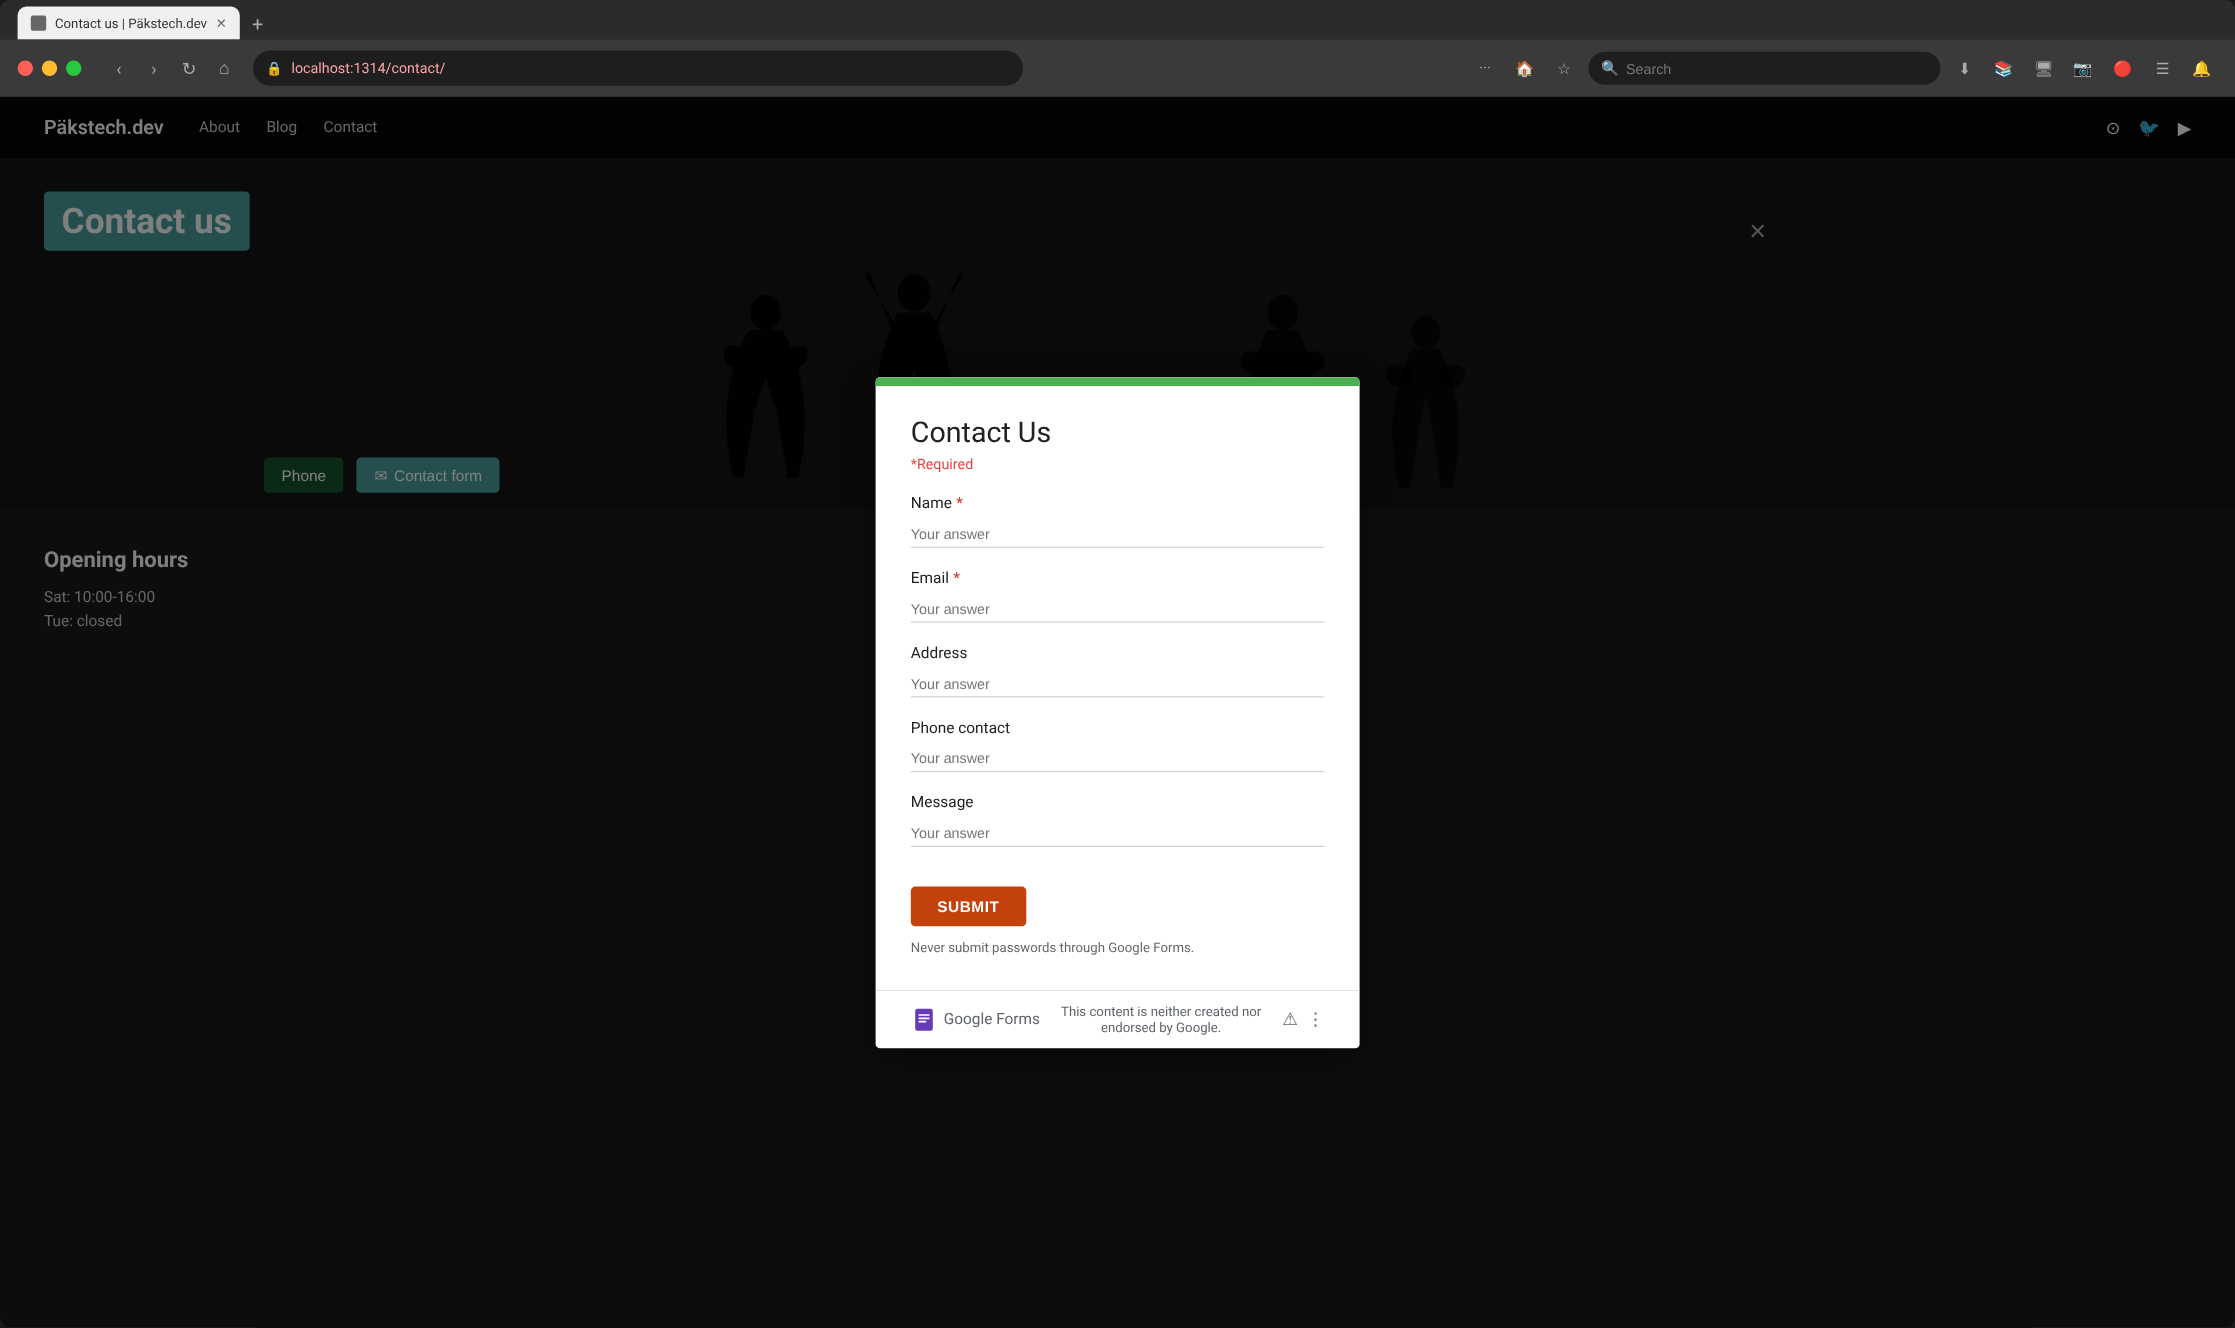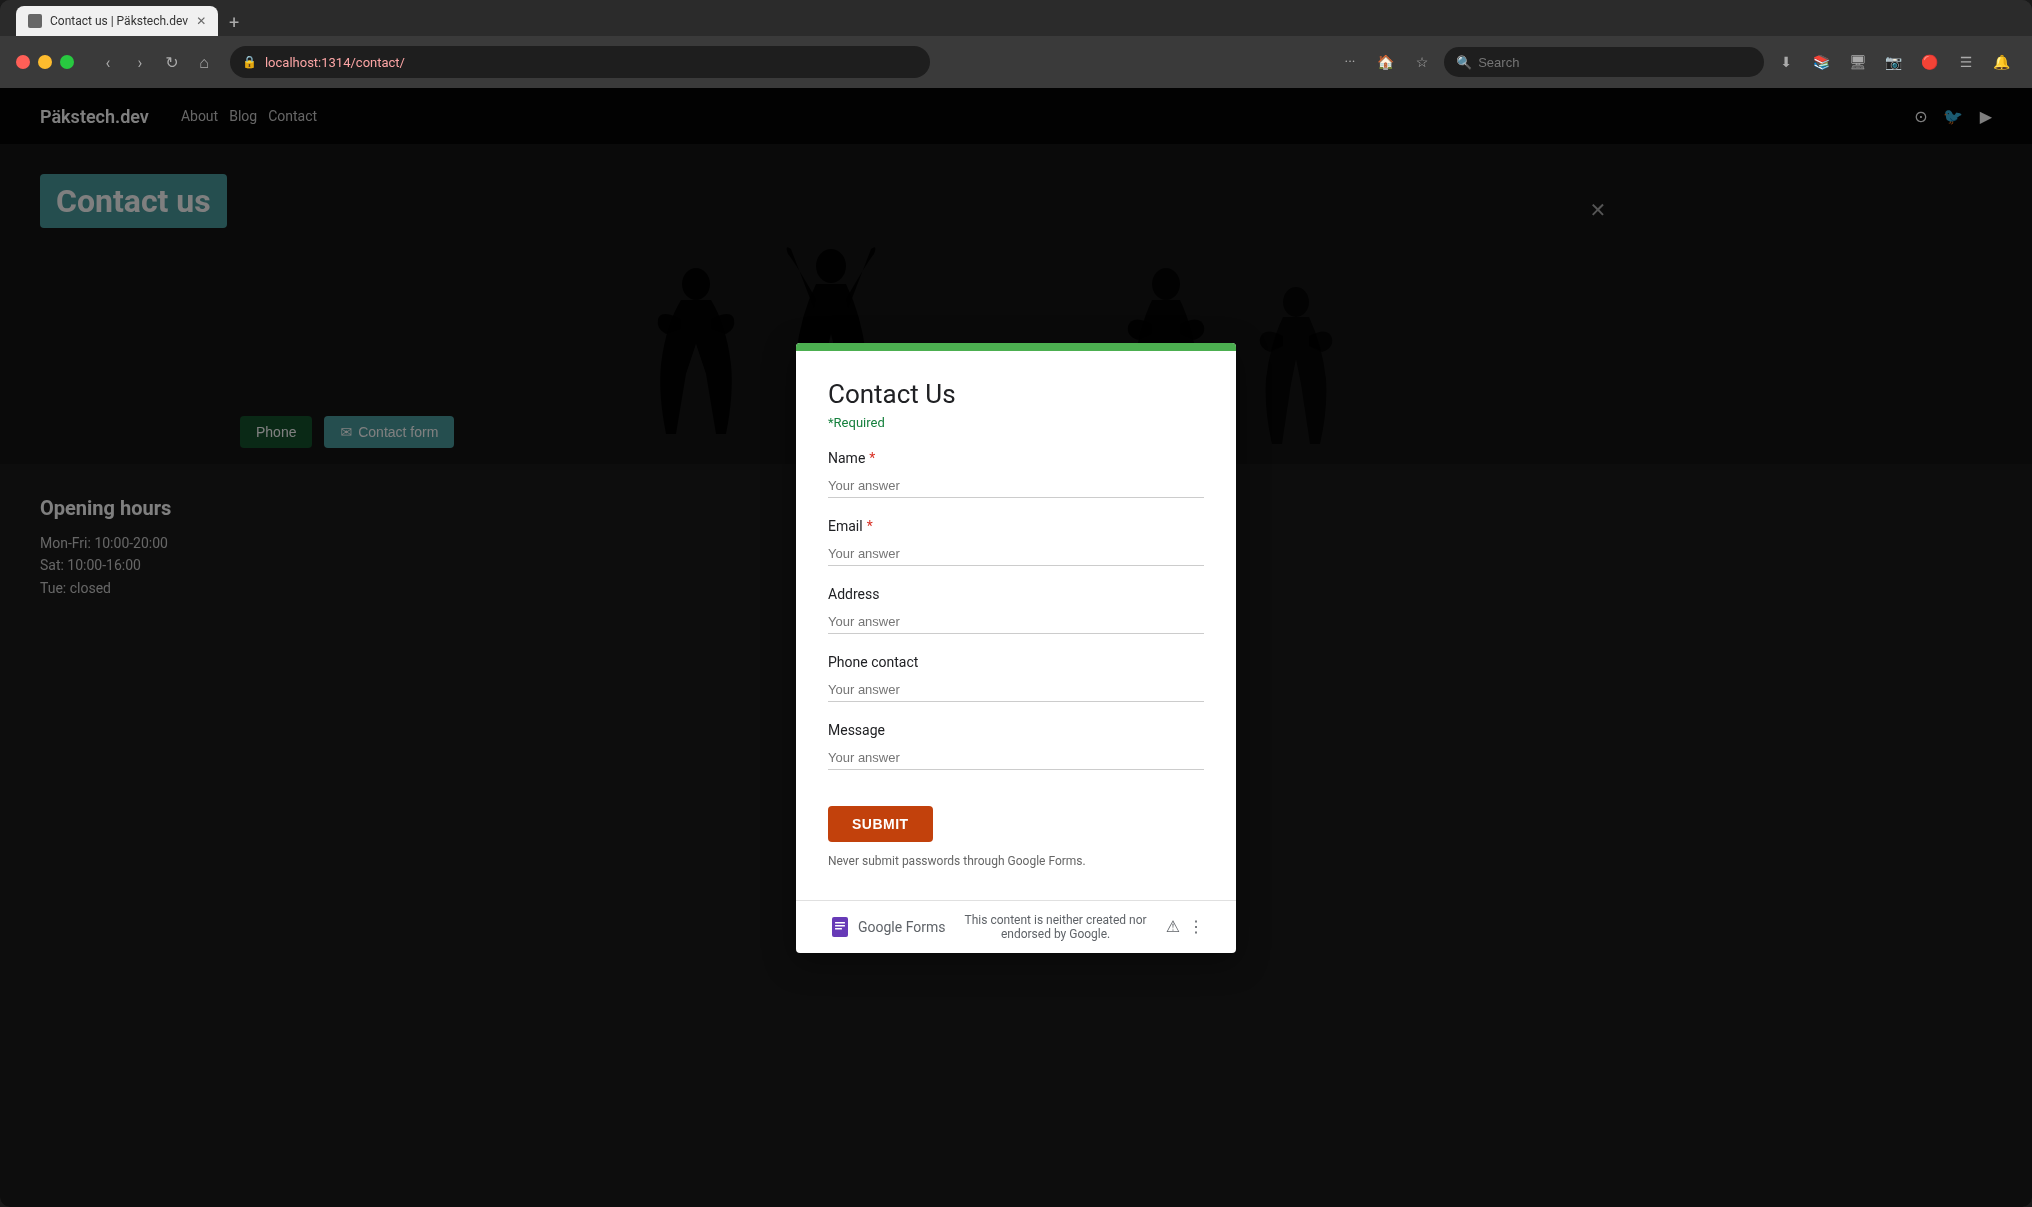--- a/index.html
+++ b/index.html
@@ -204,21 +204,21 @@
     }
 
     .site-logo {
       color: white;
       font-size: 18px;
       font-weight: 600;
     }
 
     .site-nav {
       display: flex;
-      gap: 11px;
+      gap: 24px;
       margin-left: 32px;
     }
 
     .site-nav a {
       color: #ccc;
       text-decoration: none;
       font-size: 14px;
     }
 
     .site-icons {
@@ -342,21 +342,21 @@
     }
 
     .modal-title {
       font-size: 26px;
       font-weight: 400;
       color: #202124;
       margin-bottom: 6px;
     }
 
     .required-note {
-      color: #15803d;
+      color: #ef4444;
       font-size: 13px;
       margin-bottom: 20px;
     }
 
     .form-field {
       margin-bottom: 20px;
     }
 
     .field-label {
       font-size: 14px;
@@ -568,21 +568,20 @@
           <button class="hero-btn" style="background:#4a9d9f;border:none;color:white;padding:8px 16px;border-radius:4px;cursor:pointer;font-size:14px;display:flex;align-items:center;gap:6px;">
             <span>✉</span>
             <span>Contact form</span>
           </button>
         </div>
       </div>
 
       <div class="below-hero">
         <div class="info-section">
           <h2>Opening hours</h2>
-          <p>Mon-Fri: 10:00-20:00</p>
           <p>Sat: 10:00-16:00</p>
           <p>Tue: closed</p>
         </div>
         <div class="info-section" style="margin-top:40px;">
           <h2>Our services</h2>
           <ul>
             <li>We can do this</li>
             <li>We can do that</li>
             <li>We can do anything</li>
           </ul>

